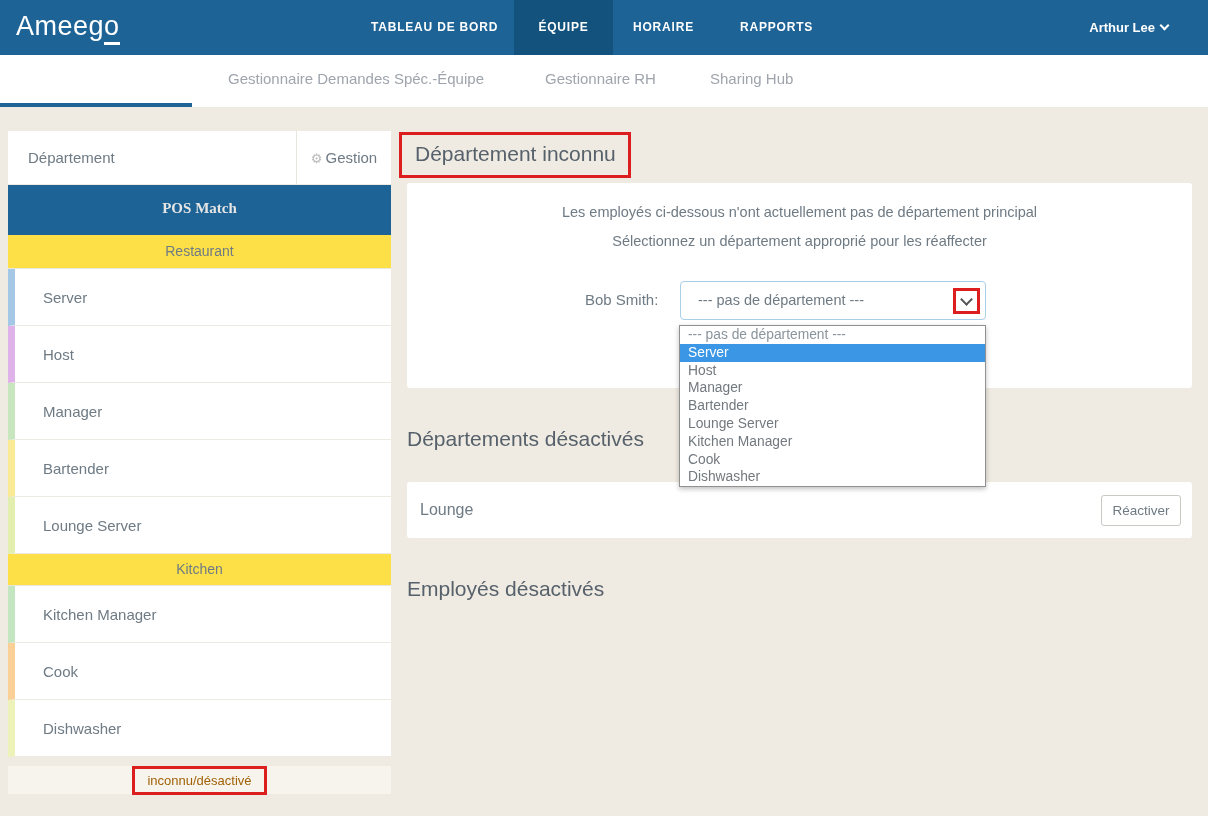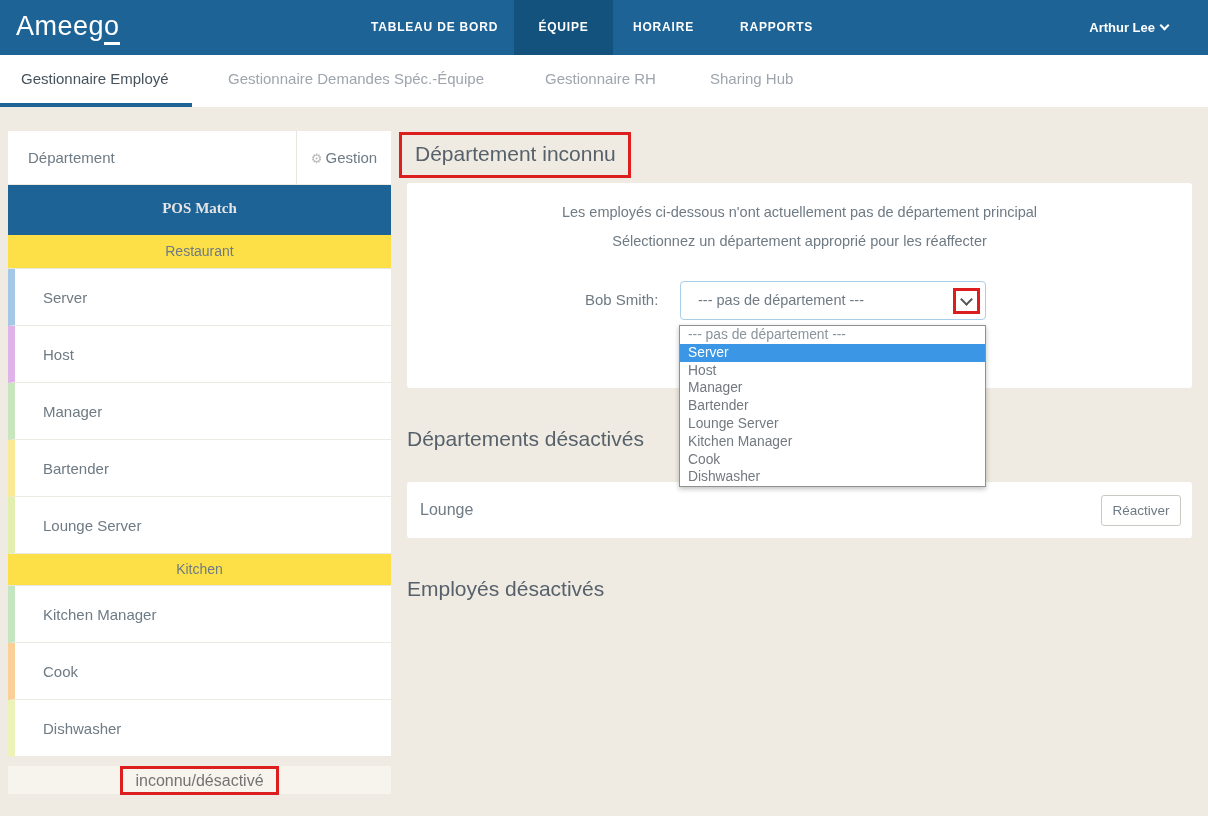--- a/index.html
+++ b/index.html
@@ -33,21 +33,21 @@
                 color:#6e7a84; font-size:15px; cursor:pointer; }
   .gear { color:#b9b9b9; font-size:13px; margin-right:3px; }
   .sb-posmatch { height:50px; line-height:46px; text-align:center; background:#1d6396; color:#e5e5e5;
                  font-size:15px; font-weight:bold; cursor:pointer;font-family:Liberation Serif, serif; }
   .sb-section { height:34px; line-height:33px; text-align:center; background:#fde047; color:#6e7a84;
                 font-size:14px; border-bottom:1px solid #e9e6de; }
   .sb-item { height:57px; background:#fff; border-left:7px solid #ccc; border-bottom:1px solid #edeae3;
              display:flex; align-items:center; padding-left:28px; color:#6e7a84; font-size:15px; cursor:pointer; }
   .sb-footer { margin-top:9px; height:28px; background:#f7f4ee; text-align:center; line-height:28px; cursor:pointer; }
   .sb-footer-inner { display:inline-block; border:3px solid #dd1e1e; padding:0 12px; height:29px; line-height:23px;
-                     color:#737373; font-size:16px; }
+                     color:#a16207; font-size:13px; }
 
   
   .main { position:absolute; left:407px; top:131px; width:785px; }
   .title-box { position:absolute; left:-8px; top:1px; border:3px solid #dd1e1e; padding:7px 12px 9px 13px; }
   .h1 { color:#57616b; font-size:21px; font-weight:400; white-space:nowrap; }
   .panel { position:absolute; left:0; top:52px; width:785px; height:205px; background:#fff; border-radius:3px; }
   .panel-line { text-align:center; color:#6e7a84; font-size:14.5px; }
   .panel-line.l1 { padding-top:21px; }
   .panel-line.l2 { padding-top:13px; }
   .emp-label { position:absolute; left:178px; top:108px; color:#6e7a84; font-size:15px; }
@@ -82,21 +82,20 @@
   <div class="navbar" style="background-color: rgb(29, 99, 150);">
     <div class="logo"><span>Ameeg</span><span class="logo-o">o</span></div>
     <div class="nav-item" style="left:371px;">TABLEAU DE BORD</div>
     <div class="nav-item active-block" style="left: 514px; background-color: rgb(20, 82, 126);">ÉQUIPE</div>
     <div class="nav-item" style="left:633px;">HORAIRE</div>
     <div class="nav-item" style="left:740px;">RAPPORTS</div>
     <div class="nav-user"><span>Arthur Lee</span><span class="chev"></span></div>
   </div>
 
   <div class="tabbar">
-    <div class="tab active" style="left:21px;">Gestionnaire Employé</div>
     <div class="tab" style="left:228px;">Gestionnaire Demandes Spéc.-Équipe</div>
     <div class="tab" style="left:545px;">Gestionnaire RH</div>
     <div class="tab" style="left:710px;">Sharing Hub</div>
     <div class="tab-underline" style="background-color: rgb(29, 99, 150);"></div>
   </div>
 
   <div class="sidebar">
     <div class="sb-header">
       <div class="sb-header-title">Département</div>
       <div class="sb-gestion"><span class="gear">⚙</span><span>Gestion</span></div>

